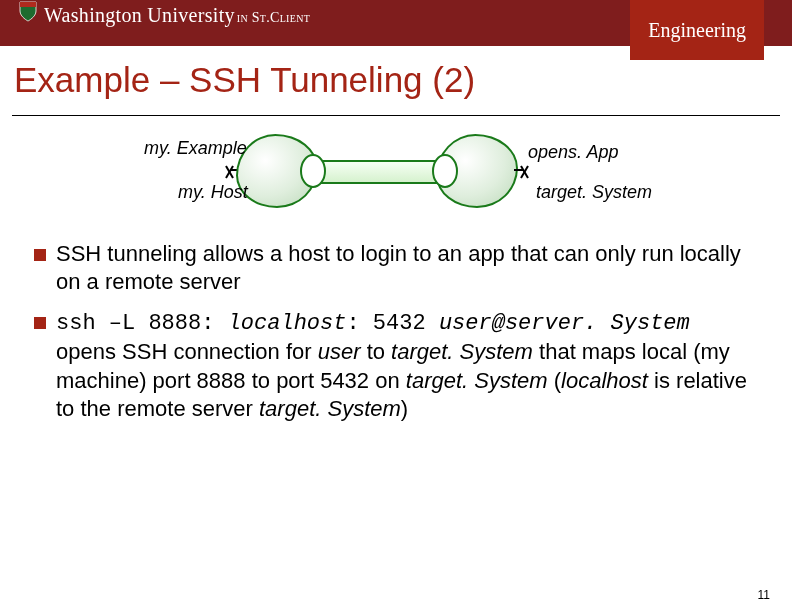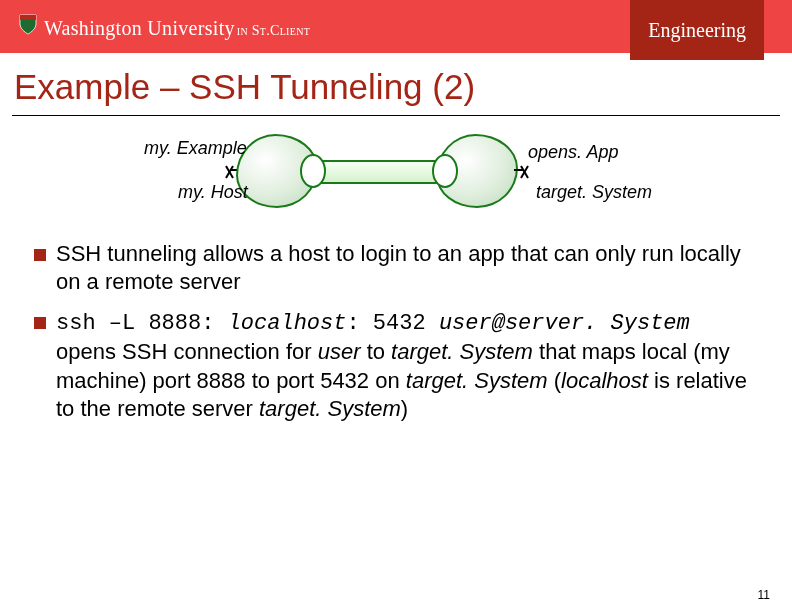--- a/index.html
+++ b/index.html
@@ -6,25 +6,24 @@
     margin: 0;
     padding: 0;
     width: 792px;
     height: 612px;
     background: #ffffff;
     font-family: Verdana, Geneva, sans-serif;
     overflow: hidden;
     position: relative;
   }
   .header-bar {
-    background: #ef4444;
-    height: 53px;
+    background: #7f1d1d;
+    height: 46px;
     width: 100%;
     display: flex;
-    align-items: center;
     position: relative;
   }
   .univ-logo {
     color: #ffffff;
     margin-left: 18px;
     display: flex;
     align-items: baseline;
     font-family: "Times New Roman", Times, serif;
   }
   .univ-logo .shield {
@@ -53,21 +52,21 @@
   }
   .eng-box span {
     color: #ffffff;
     font-family: "Times New Roman", Times, serif;
     font-size: 20px;
   }
   .slide-title {
     color: #a42415;
     font-size: 35px;
     font-family: Verdana, Geneva, sans-serif;
-    margin: 14px 0 8px 14px;
+    margin: 14px 0 15px 14px;
   }
   .hr {
     border: none;
     border-top: 1.5px solid #000;
     margin: 0 12px 0 12px;
   }
   
   .diagram {
     position: relative;
     width: 760px;

